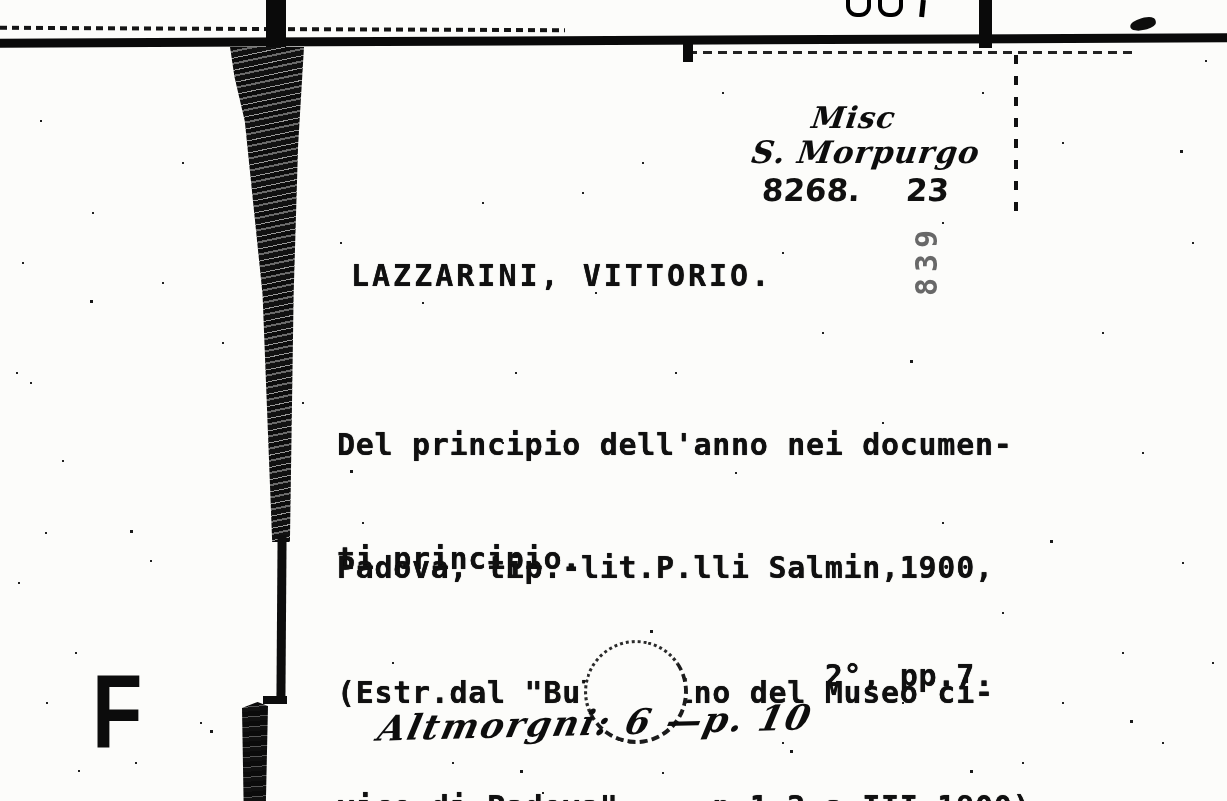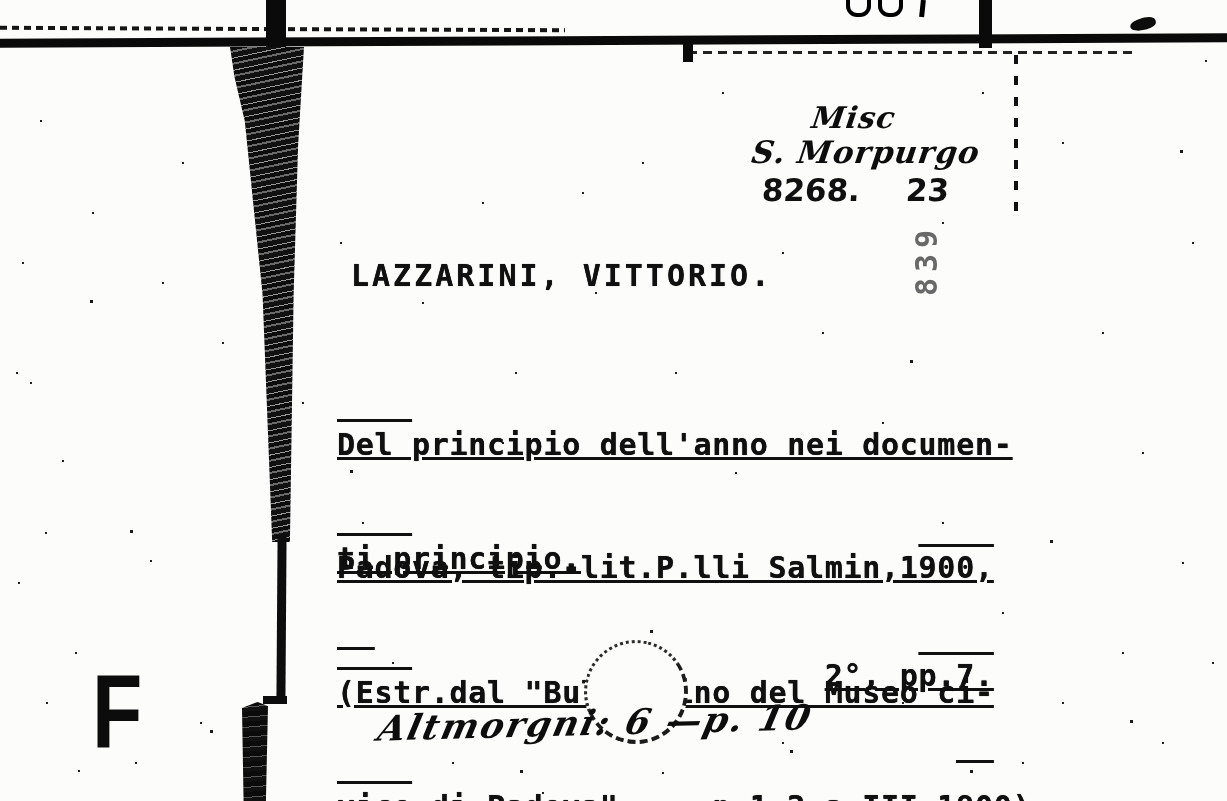--- a/index.html
+++ b/index.html
@@ -66,21 +66,21 @@
     font-family:"DejaVu Sans", sans-serif;font-weight:bold;}
   .shelf3 .gap{margin-left:46px;}
   
   .stampv{left:878px;top:222px;width:96px;height:76px;transform:rotate(-90deg);
     color:#4f4f4f;font-size:30px;font-weight:bold;letter-spacing:6px;opacity:.85;
     display:flex;align-items:center;justify-content:center;filter:blur(.4px);}
   
   .type{font-weight:700;font-size:30px;letter-spacing:.7px;white-space:pre;
     text-shadow:0 0 .7px #000; z-index:1;}
   .author{left:337px;top:258px;letter-spacing:3px;margin-left:14px;}
-  .para{line-height:38px;text-decoration:underline;}
+  .para{line-height:38px;}
   .title-para{left:337px;top:350px;}
   .imprint-para{left:337px;top:478px;line-height:36px;text-align:right;}
   .note-para{left:337px;top:598px;}
   
   .hole{left:584px;top:640px;width:97px;height:97px;border-radius:50%;
     background:#fcfcfa;border:3px dotted #2b2b2b;border-right:4px dashed #1c1c1c;
     border-bottom:4px dashed #1c1c1c;transform:rotate(14deg);z-index:5;}
   
   .annotation{left:380px;top:702px;font-size:35px;letter-spacing:2px;
     transform:skewX(-14deg) rotate(-1.5deg);z-index:6;}

